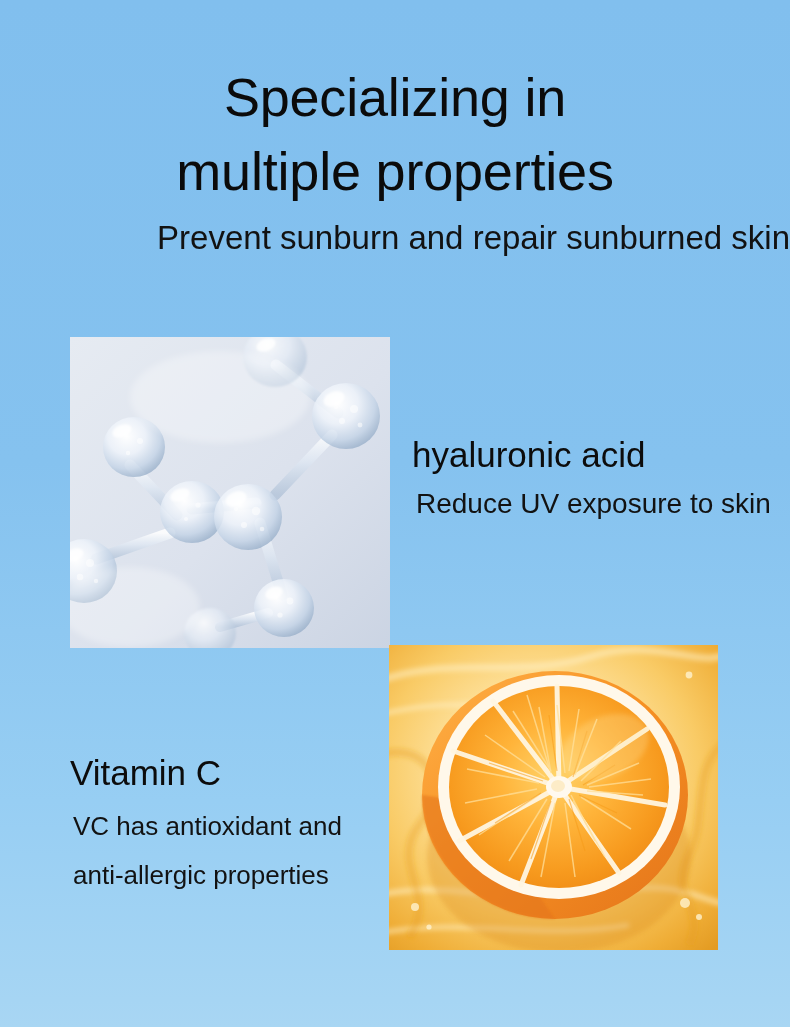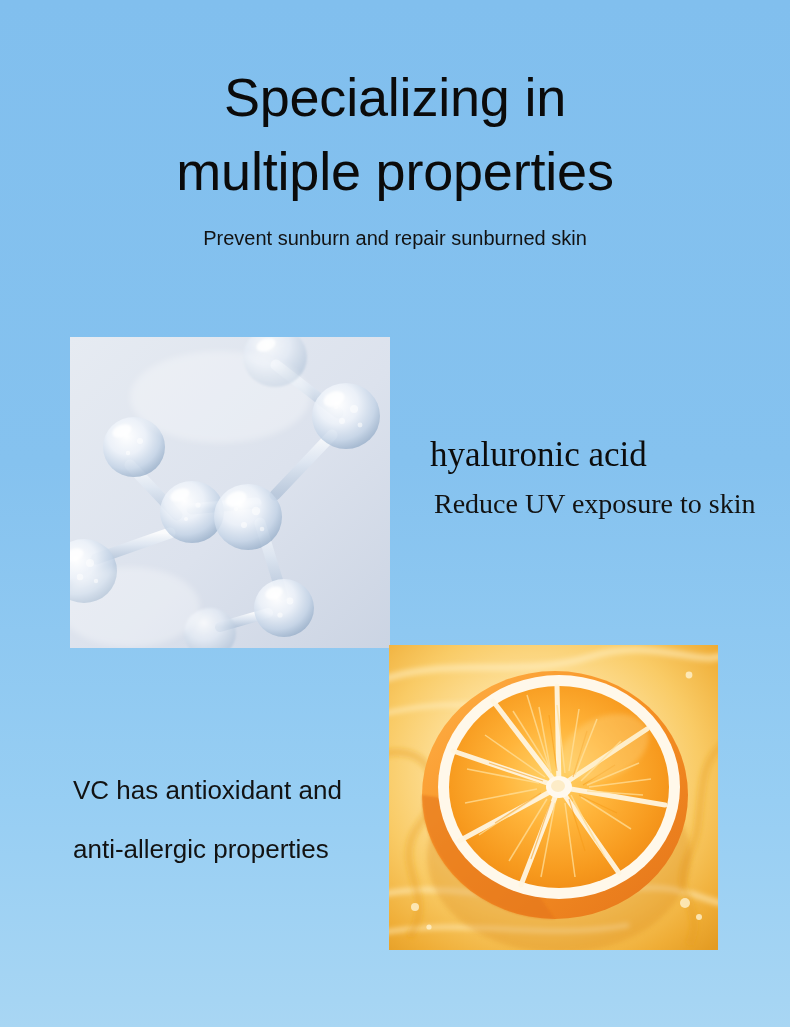--- a/index.html
+++ b/index.html
@@ -37,25 +37,26 @@
     line-height: 66px;
     font-weight: 400;
     color: #0b0b0b;
     letter-spacing: -0.2px;
     white-space: nowrap;
     margin-top: 8px;
   }
   #subtitle {
     display: block;
     margin-top: 14px;
-    font-size: 20px;
+    font-size: 33px;
     line-height: 40px;
     font-weight: 400;
     color: #121212;
     white-space: nowrap;
+    text-align: right;
   }
 
   
   .photo-panel {
     position: absolute;
     overflow: hidden;
   }
 
   #molecule-panel {
     left: 70px;
@@ -84,24 +85,23 @@
     position: absolute;
     inset: 0;
     width: 100%;
     height: 100%;
     display: block;
   }
 
   
   #hyaluronic-block {
     position: absolute;
-    left: 430px;
+    left: 412px;
     top: 432px;
     width: 352px;
-    font-family: Liberation Serif, serif;
   }
   #hyaluronic-title {
     display: block;
     font-size: 35px;
     line-height: 46px;
     color: #0c0c0c;
     white-space: nowrap;
   }
   #hyaluronic-desc {
     display: block;
@@ -121,21 +121,21 @@
   }
   #vitamin-title {
     display: block;
     font-size: 35px;
     line-height: 46px;
     color: #0c0c0c;
     white-space: nowrap;
   }
   .vitamin-desc-line {
     display: block;
-    margin-top: 22px;
+    margin-top: 12px;
     margin-left: 3px;
     font-size: 26px;
     line-height: 37px;
     color: #121212;
     white-space: nowrap;
   }
 </style>
 </head>
 <body>
 
@@ -238,20 +238,21 @@
       </g>
     </svg>
   </div>
 
   <div id="hyaluronic-block">
     <span id="hyaluronic-title">hyaluronic acid</span>
     <span id="hyaluronic-desc">Reduce UV exposure to skin</span>
   </div>
 
   <div id="vitamin-block">
+    <span id="vitamin-title">Vitamin C</span>
     <span class="vitamin-desc-line">VC has antioxidant and</span>
     <span class="vitamin-desc-line">anti-allergic properties</span>
   </div>
 
   <div id="orange-panel" class="photo-panel">
     <svg id="orange-art" viewBox="0 0 329 305" preserveAspectRatio="xMidYMid slice">
       <defs>
         <radialGradient id="juiceBg" cx="46%" cy="42%" r="78%">
           <stop offset="0%" stop-color="#fff6dc"></stop>
           <stop offset="30%" stop-color="#ffe6a8"></stop>

